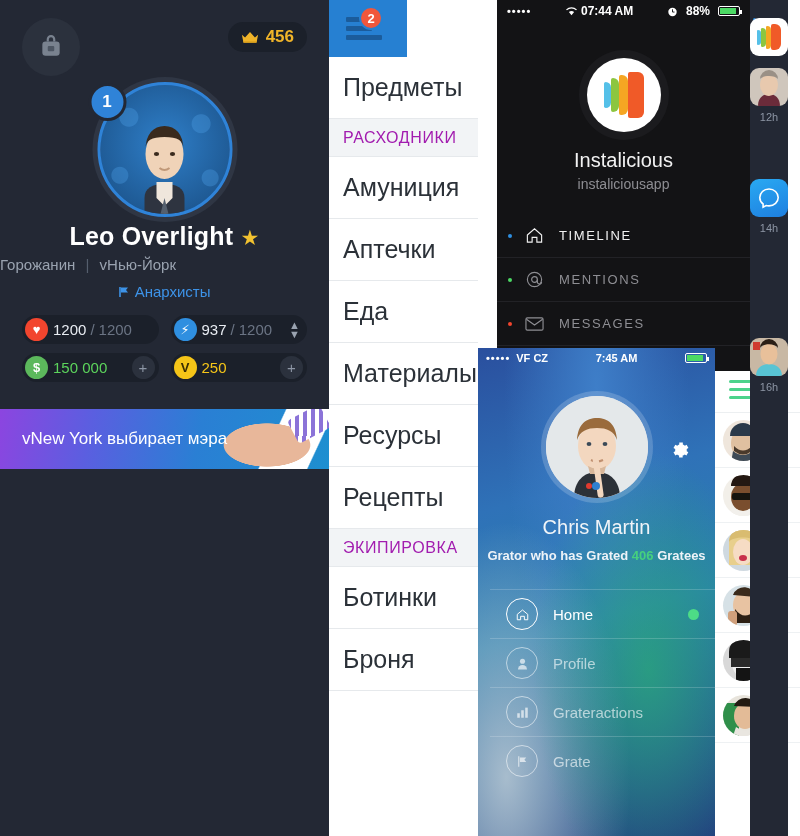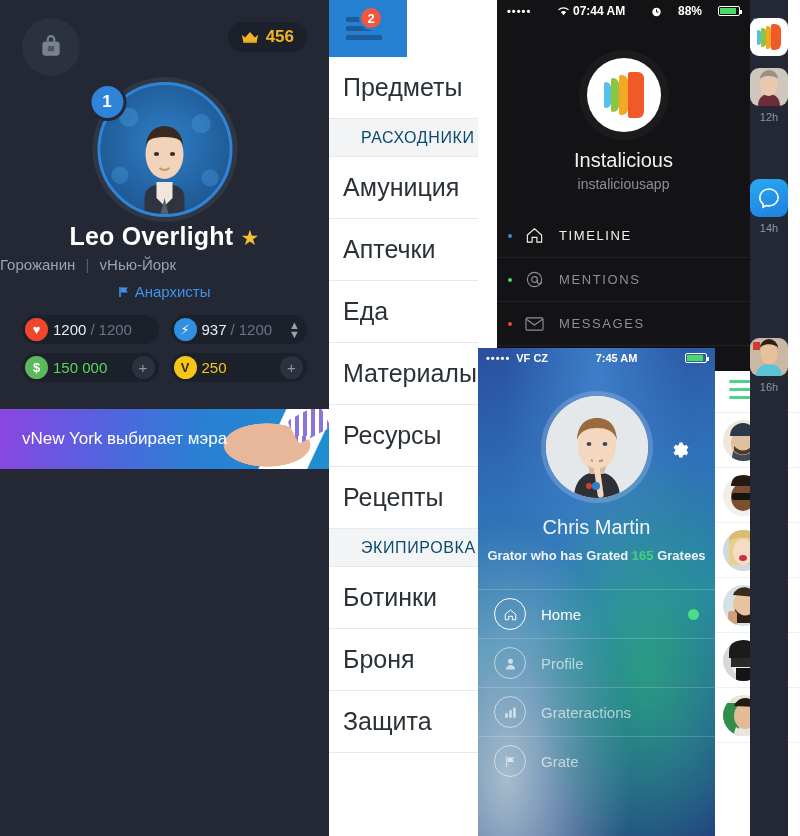--- a/index.html
+++ b/index.html
@@ -85,32 +85,32 @@
              margin-bottom:4px; }
   .burger i:nth-child(1){ width:30px; } .burger i:nth-child(2){ width:26px; }
   .burger i:nth-child(3){ width:36px; }
   .bbadge{ position:absolute; left:30px; top:6px; width:24px; height:24px;
            border-radius:50%; background:#f0573c; color:#fff; font-size:13px;
            font-weight:bold; display:flex; align-items:center;
            justify-content:center; border:2px solid #2680d2; }
   .p2row{ height:62px; display:flex; align-items:center; padding-left:14px;
           border-bottom:1px solid #e6e9ec; font-size:25px; color:#2b3138;
           white-space:nowrap; }
-  .p2cat{ height:38px; display:flex; align-items:center; padding-left:32px;
+  .p2cat{ height:38px; display:flex; align-items:center; padding-left:14px;
           background:#f2f4f6; border-bottom:1px solid #e6e9ec;
-          font-size:16px; color:#0c4a6e; letter-spacing:.6px; white-space:nowrap; }
+          font-size:16px; color:#a21caf; letter-spacing:.6px; white-space:nowrap; }
 
   
   .p3{ position:absolute; left:497px; top:0; width:253px; height:400px;
        background:#131315; color:#fff; overflow:hidden; }
   .ios-sb{ height:22px; display:flex; align-items:center; padding:0 10px;
            font-size:12px; font-weight:bold; color:#fff; }
   .dots{ letter-spacing:1px; font-size:11px; }
   .ios-sb .mid{ flex:1; text-align:center; }
-  .ios-sb .rgt{ display:flex; align-items:center; gap:16px; }
+  .ios-sb .rgt{ display:flex; align-items:center; gap:8px; }
   .batt{ width:22px; height:10px; border:1px solid #fff; border-radius:2px;
          position:relative; }
   .batt:before{ content:""; position:absolute; left:1px; top:1px; bottom:1px;
          width:80%; background:#4cd964; }
   .batt:after{ content:""; position:absolute; right:-3px; top:3px; width:2px;
          height:4px; background:#fff; }
   .p3-logo{ width:74px; height:74px; margin:36px auto 0; border-radius:50%;
         background:#fff; overflow:hidden; display:flex; align-items:center;
         justify-content:center; box-shadow:0 0 0 8px #1b1b1e; }
   .logo-bars{ display:flex; align-items:center; height:46px; }
@@ -138,21 +138,21 @@
           font-size:11px; font-weight:bold; color:#fff; }
   .p4-ava{ width:102px; height:102px; border-radius:50%; margin:28px auto 0;
         background:#e3e7ea; position:relative; overflow:hidden;
         box-shadow:0 0 0 5px rgba(255,255,255,.18); }
   .gear{ position:absolute; right:24px; top:92px; width:22px; height:22px; }
   .p4-name{ text-align:center; font-size:20px; color:#f0f4f8; margin-top:18px;
             font-weight:300; }
   .p4-sub{ text-align:center; font-size:13px; color:#eef3f8; margin-top:9px;
            font-weight:bold; }
   .p4-sub b{ color:#46d07e; }
-  .p4-menu{ margin-top:26px; }
+  .p4-menu{ margin-top:26px;padding-left:12px; }
   .p4item{ height:49px; display:flex; align-items:center; padding:0 16px;
            border-top:1px solid rgba(255,255,255,.18);
            color:rgba(255,255,255,.62); font-size:15px; }
   .p4item.on{ color:#fff; }
   .p4ico{ width:32px; height:32px; border-radius:50%;
           border:1px solid rgba(255,255,255,.55); margin-right:15px;
           display:flex; align-items:center; justify-content:center; flex:0 0 32px; }
   .p4item.on .p4ico{ border-color:#fff; }
   .gdot{ margin-left:auto; width:11px; height:11px; border-radius:50%;
          background:#4ddc86; }
@@ -288,21 +288,20 @@
     <div class="p2cat">РАСХОДНИКИ</div>
     <div class="p2row">Амуниция</div>
     <div class="p2row">Аптечки</div>
     <div class="p2row">Еда</div>
     <div class="p2row">Материалы</div>
     <div class="p2row">Ресурсы</div>
     <div class="p2row">Рецепты</div>
     <div class="p2cat">ЭКИПИРОВКА</div>
     <div class="p2row">Ботинки</div>
     <div class="p2row">Броня</div>
-    <div class="p2row">Защита</div>
   </div>
 
   <div class="p3">
     <div class="ios-sb">
       <span class="dots">•••••</span>
       <span class="mid">
         <svg width="13" height="10" viewBox="0 0 14 10" style="vertical-align:-1px;margin-right:3px">
           <path d="M7 9.5L4.2 6.2a4.3 4.3 0 0 1 5.6 0L7 9.5z" fill="#fff"></path>
           <path d="M1.6 3.8a8 8 0 0 1 10.8 0" stroke="#fff" stroke-width="1.4" fill="none"></path>
         </svg><span>07:44 AM</span>
@@ -401,21 +400,21 @@
     </div>
 
     <span class="gear">
       <svg width="22" height="22" viewBox="0 0 24 24">
         <path fill="#fff" d="M12 8.2a3.8 3.8 0 1 0 0 7.6 3.8 3.8 0 0 0 0-7.6zm9.2 5.2l-1.9-1.1a7.4 7.4 0 0 0 0-2.6l1.9-1.1-2-3.4-1.9 1.1a7.5 7.5 0 0 0-2.2-1.3V2.8h-3.9V5a7.5 7.5 0 0 0-2.2 1.3L6.9 5.2l-2 3.4 1.9 1.1a7.4 7.4 0 0 0 0 2.6l-1.9 1.1 2 3.4 1.9-1.1a7.5 7.5 0 0 0 2.2 1.3v2.2h3.9V17a7.5 7.5 0 0 0 2.2-1.3l1.9 1.1 2-3.4z"></path>
       </svg>
     </span>
 
     <div class="p4-name">Chris Martin</div>
     <div class="p4-sub">
-      <span>Grator who has Grated </span><b>165</b><span> Gratees</span>
+      <span>Grator who has Grated </span><b>406</b><span> Gratees</span>
     </div>
 
     <div class="p4-menu">
       <div class="p4item on">
         <span class="p4ico">
           <svg width="15" height="15" viewBox="0 0 20 20">
               <path d="M3 9.8L10 4l7 5.8V17h-4.5v-4.6h-5V17H3V9.8z" stroke="#fff" stroke-width="1.3" fill="none"></path>
             </svg>
         </span>
         <span>Home</span>

